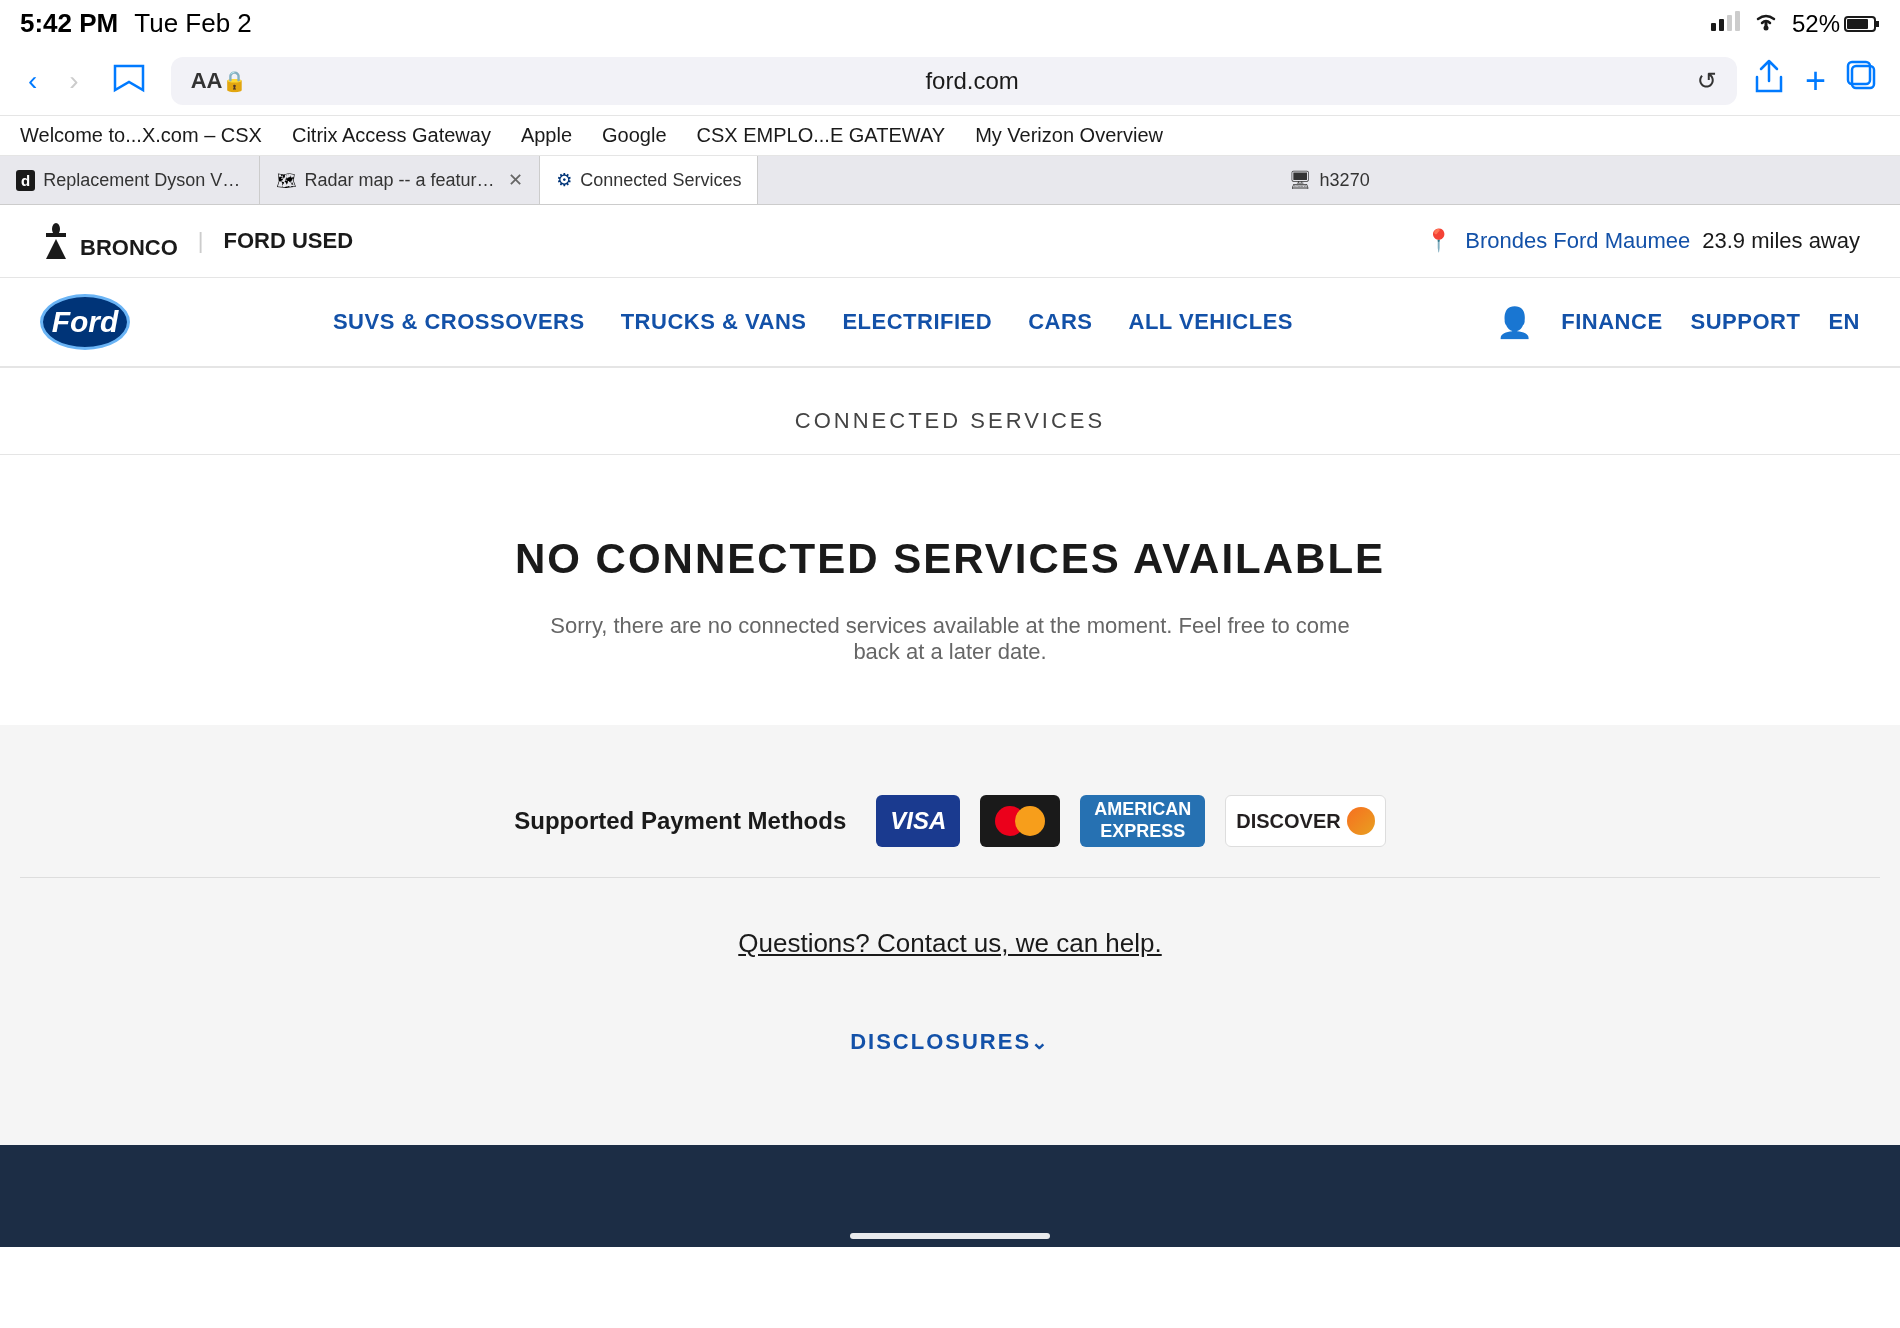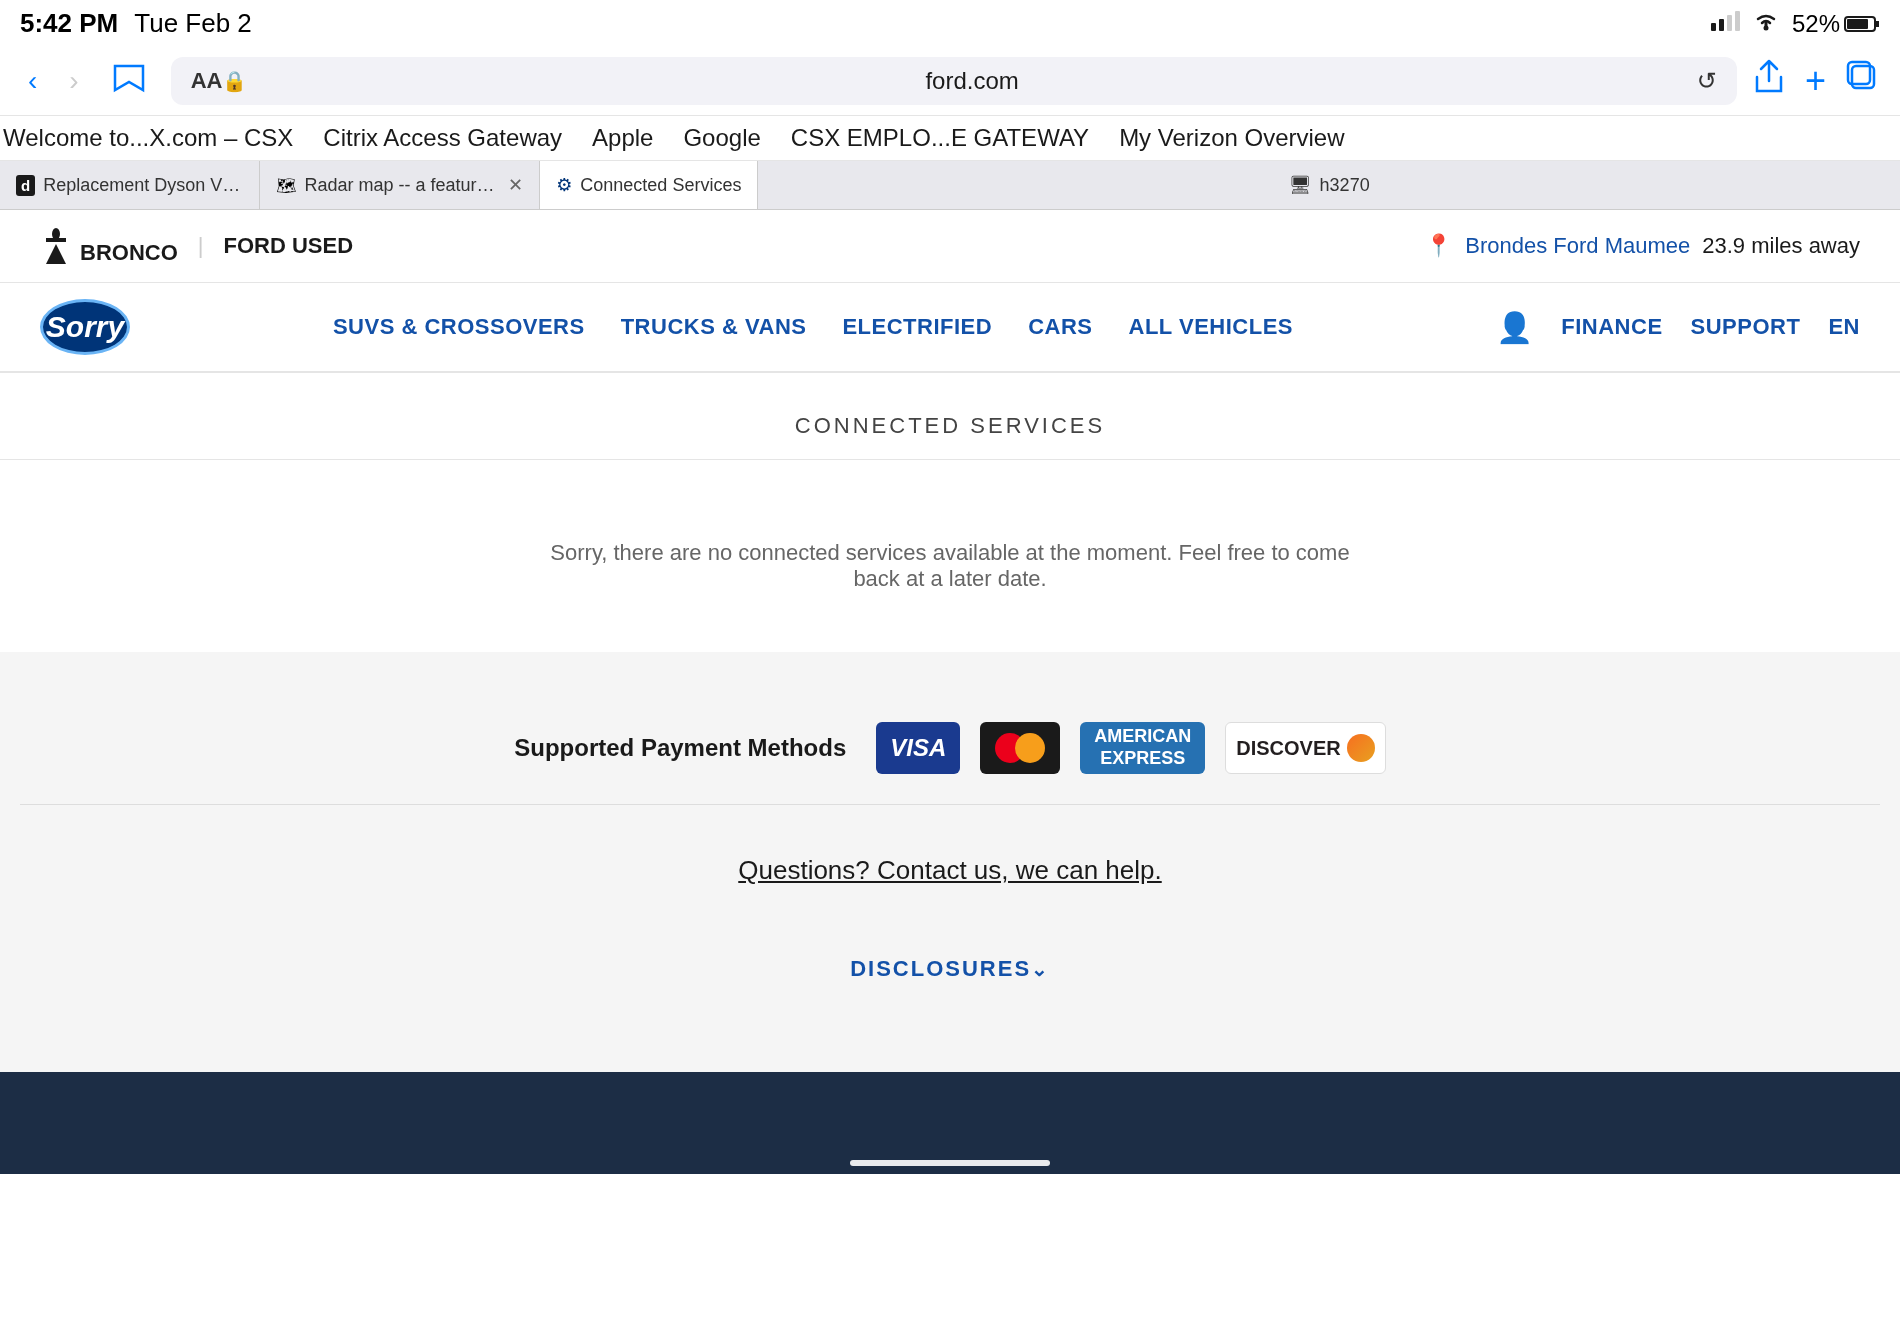--- a/index.html
+++ b/index.html
@@ -27,22 +27,22 @@
     }
     .address-aa { font-size: 22px; font-weight: 600; color: #333; }
     .address-lock { font-size: 20px; color: #333; }
     .address-url { font-size: 24px; color: #1a1a1a; flex: 1; text-align: center; }
     .address-refresh { font-size: 24px; color: #333; }
     .browser-actions { display: flex; gap: 20px; align-items: center; }
     .browser-action-btn { font-size: 32px; color: #007AFF; background: none; border: none; cursor: pointer; }
 
     
     .bookmarks-bar {
-      display: flex; gap: 30px; padding: 8px 3px;
-      background: #fff; border-bottom: 1px solid #e5e5e5; font-size: 24px; color: #1a1a1a;
+      display: flex; gap: 30px; padding: 8px 20px;
+      background: #fff; border-bottom: 1px solid #e5e5e5; font-size: 20px; color: #1a1a1a;
       overflow: hidden;
     }
     .bookmark-item { white-space: nowrap; cursor: pointer; color: #1a1a1a; }
 
     
     .tab-bar {
       display: flex; background: #e8e8ed; border-bottom: 1px solid #ccc; font-size: 18px;
     }
     .tab {
       display: flex; align-items: center; gap: 8px; padding: 10px 16px;
@@ -267,21 +267,21 @@
   </div>
   <div class="ford-right">
     <span class="location-icon">📍</span>
     <span style="cursor:pointer;">Brondes Ford Maumee</span>
     <span style="color:#1a1a1a;">23.9 miles away</span>
   </div>
 </div>
 
 <div class="ford-main-nav">
   <div class="ford-logo-oval">
-    <span>Sorry</span>
+    <span>Ford</span>
   </div>
   <div class="nav-links">
     <a class="nav-link">SUVS &amp; CROSSOVERS</a>
     <a class="nav-link">TRUCKS &amp; VANS</a>
     <a class="nav-link">ELECTRIFIED</a>
     <a class="nav-link">CARS</a>
     <a class="nav-link">ALL VEHICLES</a>
   </div>
   <div class="nav-right">
     <span class="user-icon">👤</span>
@@ -291,20 +291,21 @@
   </div>
 </div>
 
 <div class="page-content">
 
   <div class="connected-services-header">
     <span>CONNECTED SERVICES</span>
   </div>
 
   <div class="main-message-area">
+    <h1 class="main-heading">NO CONNECTED SERVICES AVAILABLE</h1>
     <p class="main-subtext">Sorry, there are no connected services available at the moment. Feel free to come back at a later date.</p>
   </div>
 
 </div>
 
 <div class="footer-area">
 
   <div class="payment-methods">
     <span class="payment-label">Supported Payment Methods</span>
 

